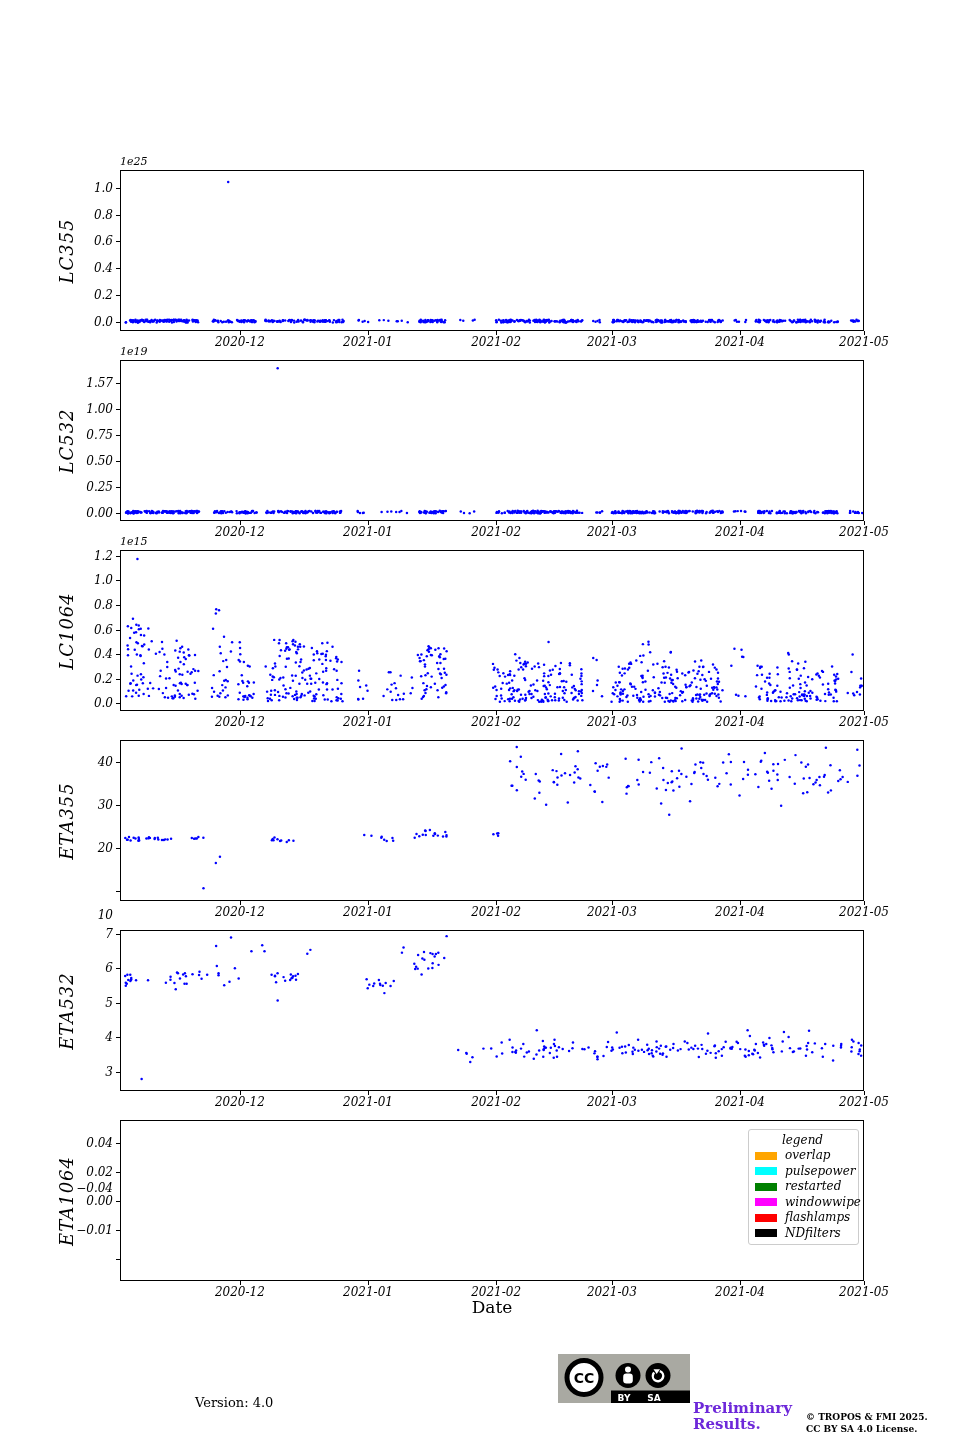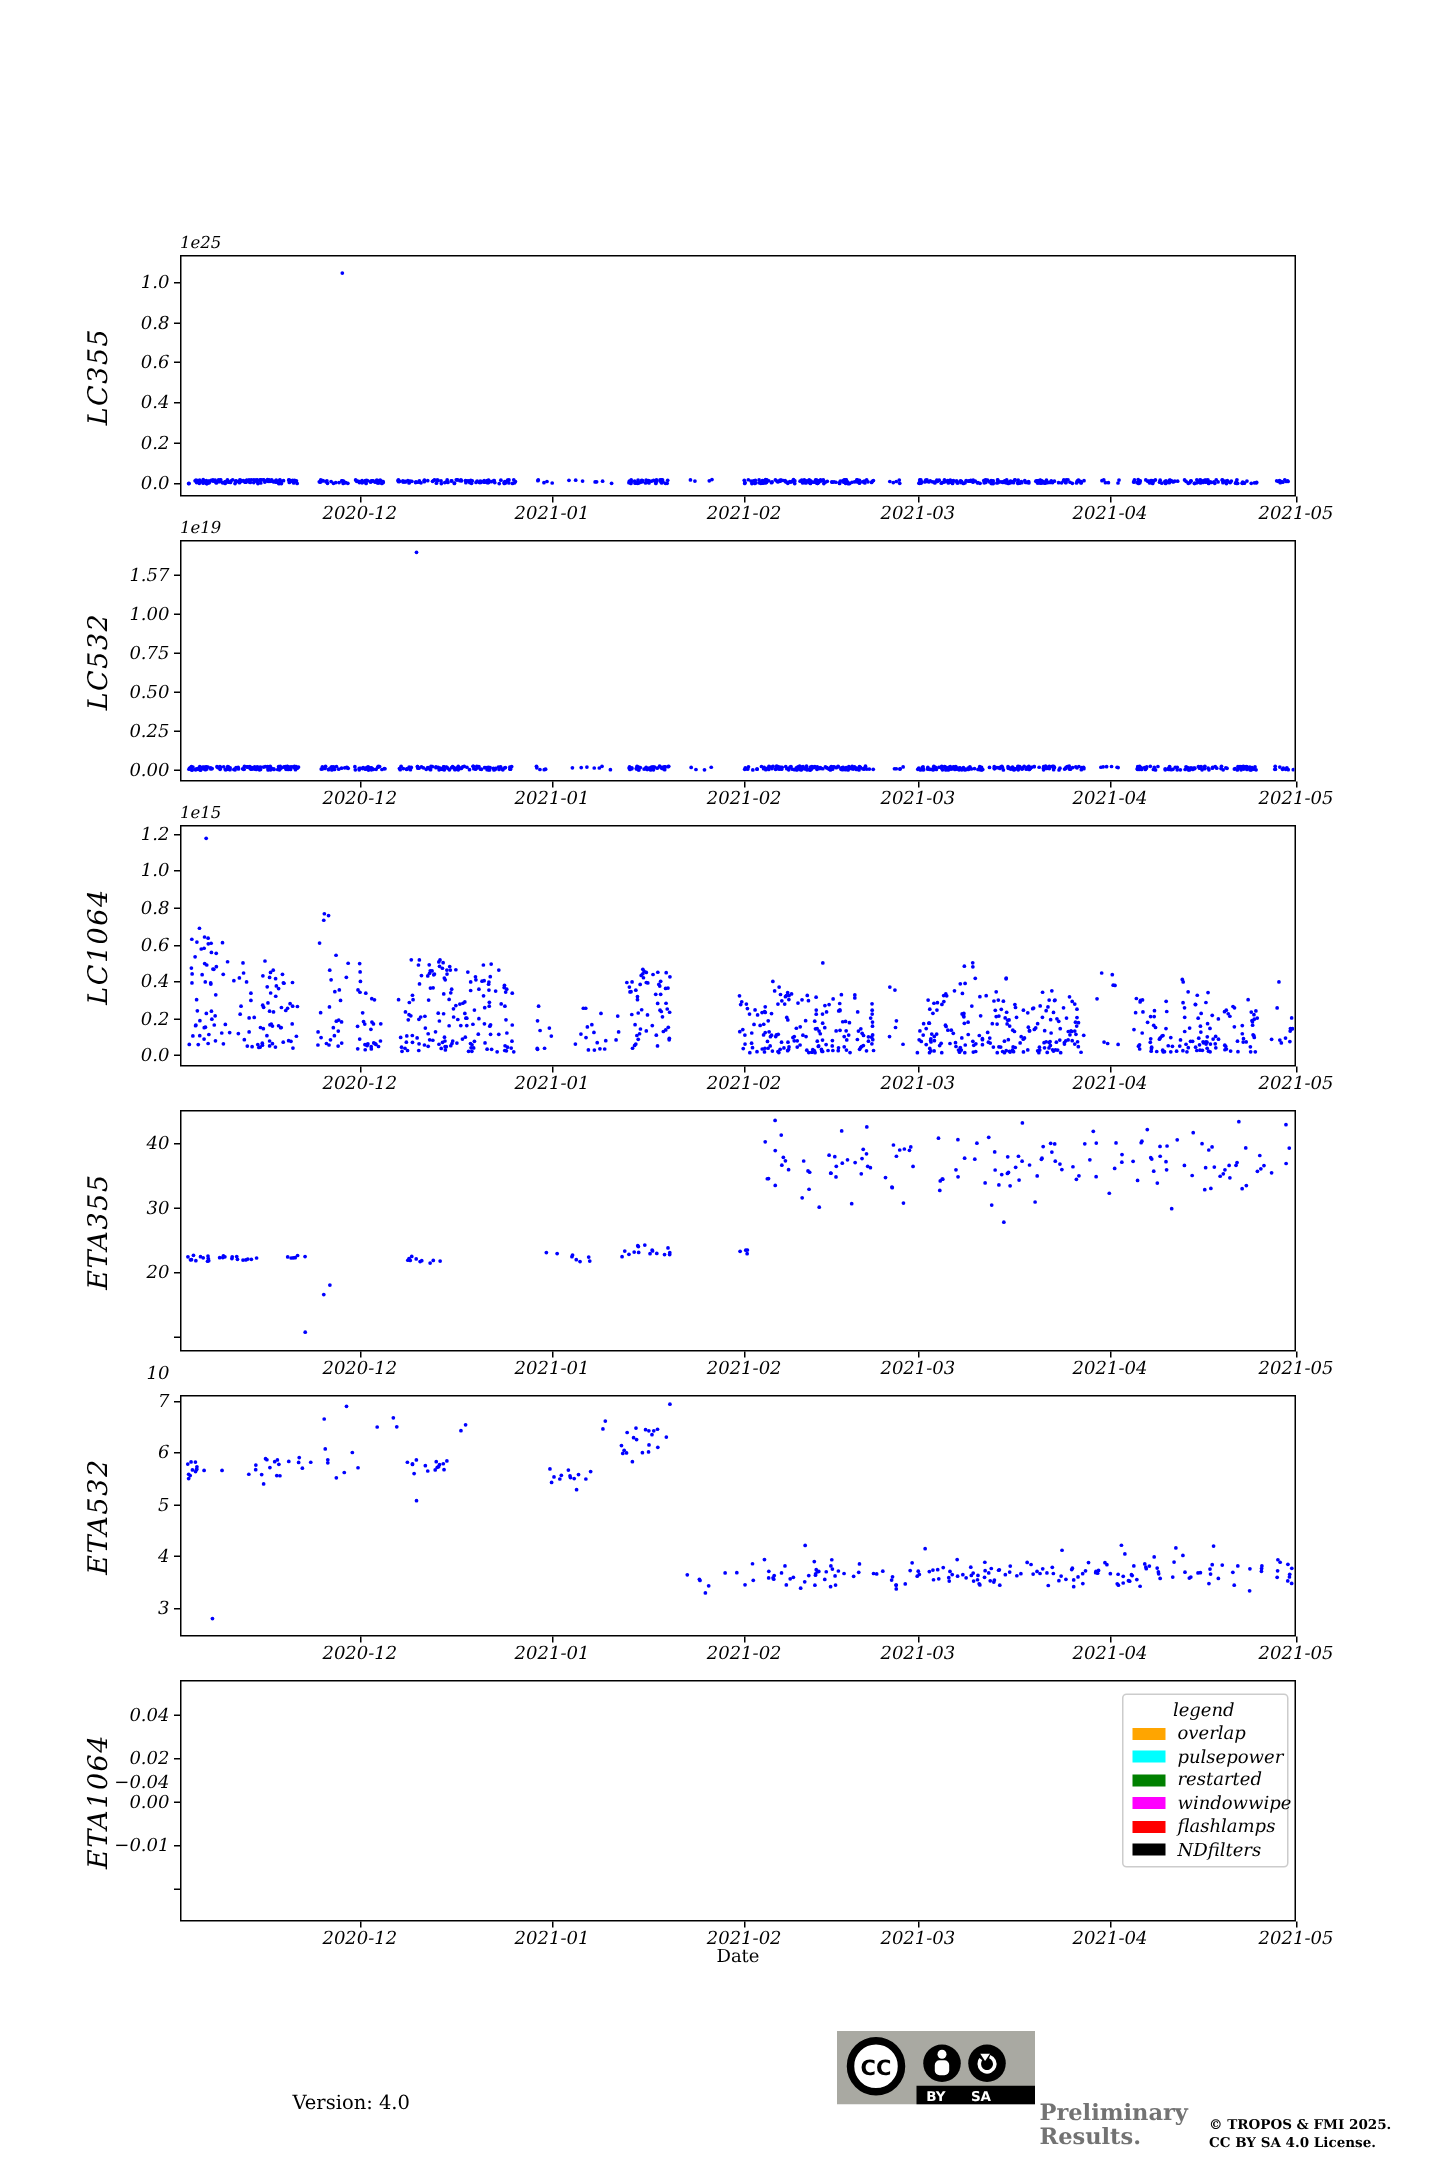--- a/index.html
+++ b/index.html
@@ -10,21 +10,21 @@
   #plots{position:absolute;inset:0;font-style:italic;}
   .axes{position:absolute;border:1px solid #000;background:#fff;box-sizing:border-box;}
   .axes svg{position:absolute;inset:0;width:100%;height:100%;}
   .offset-text{position:absolute;font-size:11px;line-height:12px;}
   .ylab{position:absolute;width:161px;text-align:center;font-size:18px;letter-spacing:1px;
         transform:rotate(-90deg);transform-origin:center;line-height:20px;}
   .ytick{position:absolute;width:4px;height:1px;background:#000;}
   .xtick{position:absolute;width:1px;height:4px;background:#000;}
   .yticklbl{position:absolute;width:46px;text-align:right;font-size:12px;line-height:12px;}
   .xticklbl{position:absolute;width:64px;text-align:center;font-size:12px;line-height:13px;}
-  .xlabel{position:absolute;left:120px;width:744px;top:1297px;text-align:center;font-size:12px;}
+  .xlabel{position:absolute;left:120px;width:744px;top:1297px;text-align:center;font-size:17px;}
   .legend{position:absolute;box-sizing:border-box;border:1px solid #cccccc;border-radius:3px;
           background:#fff;padding:3px 8px 3px 6px;}
   .legend-title{text-align:center;font-size:12px;line-height:15px;}
   .legend-row{display:flex;align-items:center;height:15.5px;}
   .legend-swatch{width:22px;height:8px;margin-right:8px;flex:none;}
   .legend-label{font-size:12px;line-height:13px;white-space:nowrap;}
   .version{position:absolute;left:195px;top:1395px;font-size:13px;}
   .badge{position:absolute;left:558px;top:1354px;width:132px;height:49px;}
   .prelim{position:absolute;left:693px;top:1400px;font-size:15px;font-weight:bold;
           line-height:16px;}
@@ -3142,21 +3142,21 @@
       <g>
         <circle cx="100" cy="21.5" r="12.5" fill="#000000"></circle>
         <circle cx="100" cy="22" r="5.2" fill="none" stroke="#ffffff" stroke-width="2.4" stroke-dasharray="26 7" transform="rotate(-70 100 22)"></circle>
         <polygon points="95.5,15.2 102,15.2 98.7,20" fill="#ffffff"></polygon>
       </g>
       <text x="66" y="46.8" text-anchor="middle" font-family="DejaVu Sans, sans-serif" font-size="9" font-weight="bold" fill="#ffffff">BY</text>
       <text x="96" y="46.8" text-anchor="middle" font-family="DejaVu Sans, sans-serif" font-size="9" font-weight="bold" fill="#ffffff">SA</text>
     </svg>
   </div>
 
-  <div class="prelim" style="color: #737373;">
+  <div class="prelim" style="color: #6d28d9;">
     <div>Preliminary</div>
     <div>Results.</div>
   </div>
 
   <div class="copyright">
     <div>© TROPOS &amp; FMI 2025.</div>
     <div>CC BY SA 4.0 License.</div>
   </div>
 </div>
 

